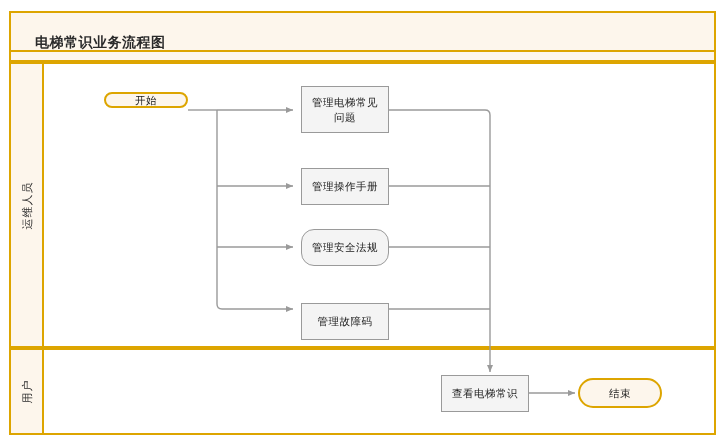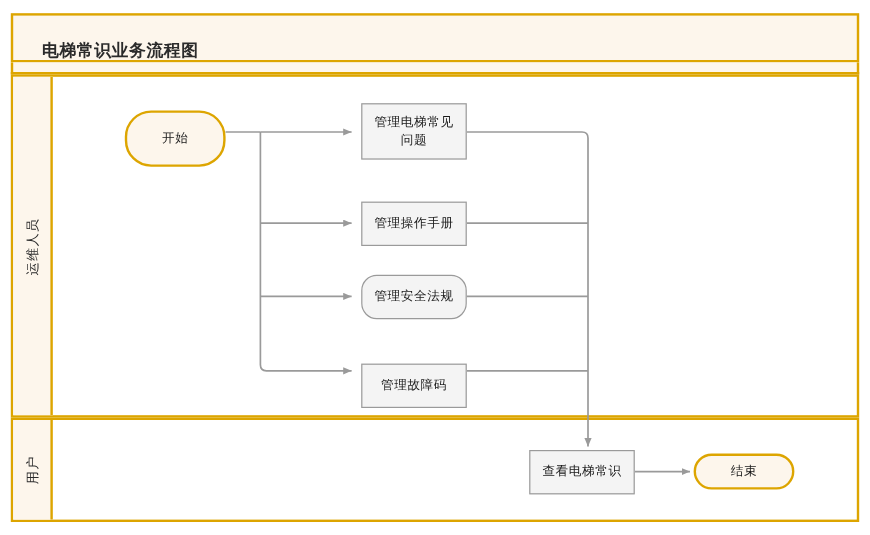--- a/index.html
+++ b/index.html
@@ -175,21 +175,21 @@
 
       <path d="M389,110 L485,110 Q490,110 490,115 L490,372" marker-end="url(#arrow)"></path>
       <path d="M389,186 L490,186"></path>
       <path d="M389,247 L490,247"></path>
       <path d="M389,309 L490,309"></path>
 
       <path d="M529,393 L575,393" marker-end="url(#arrow)"></path>
     </g>
   </svg>
 
-  <div class="node terminator" style="left:104px; top:92px; width:84px; height:47px;text-align:right;">
+  <div class="node terminator" style="left:104px; top:92px; width:84px; height:16px;text-align:right;">
     <span>开始</span>
   </div>
 
   <div class="node process" style="left:301px; top:168px; width:88px; height:37px;">
     <span>管理操作手册</span>
   </div>
 
   <div class="node process" style="left:301px; top:86px; width:88px; height:47px; flex-direction:column;">
     <span>管理电梯常见</span>
     <span>问题</span>

